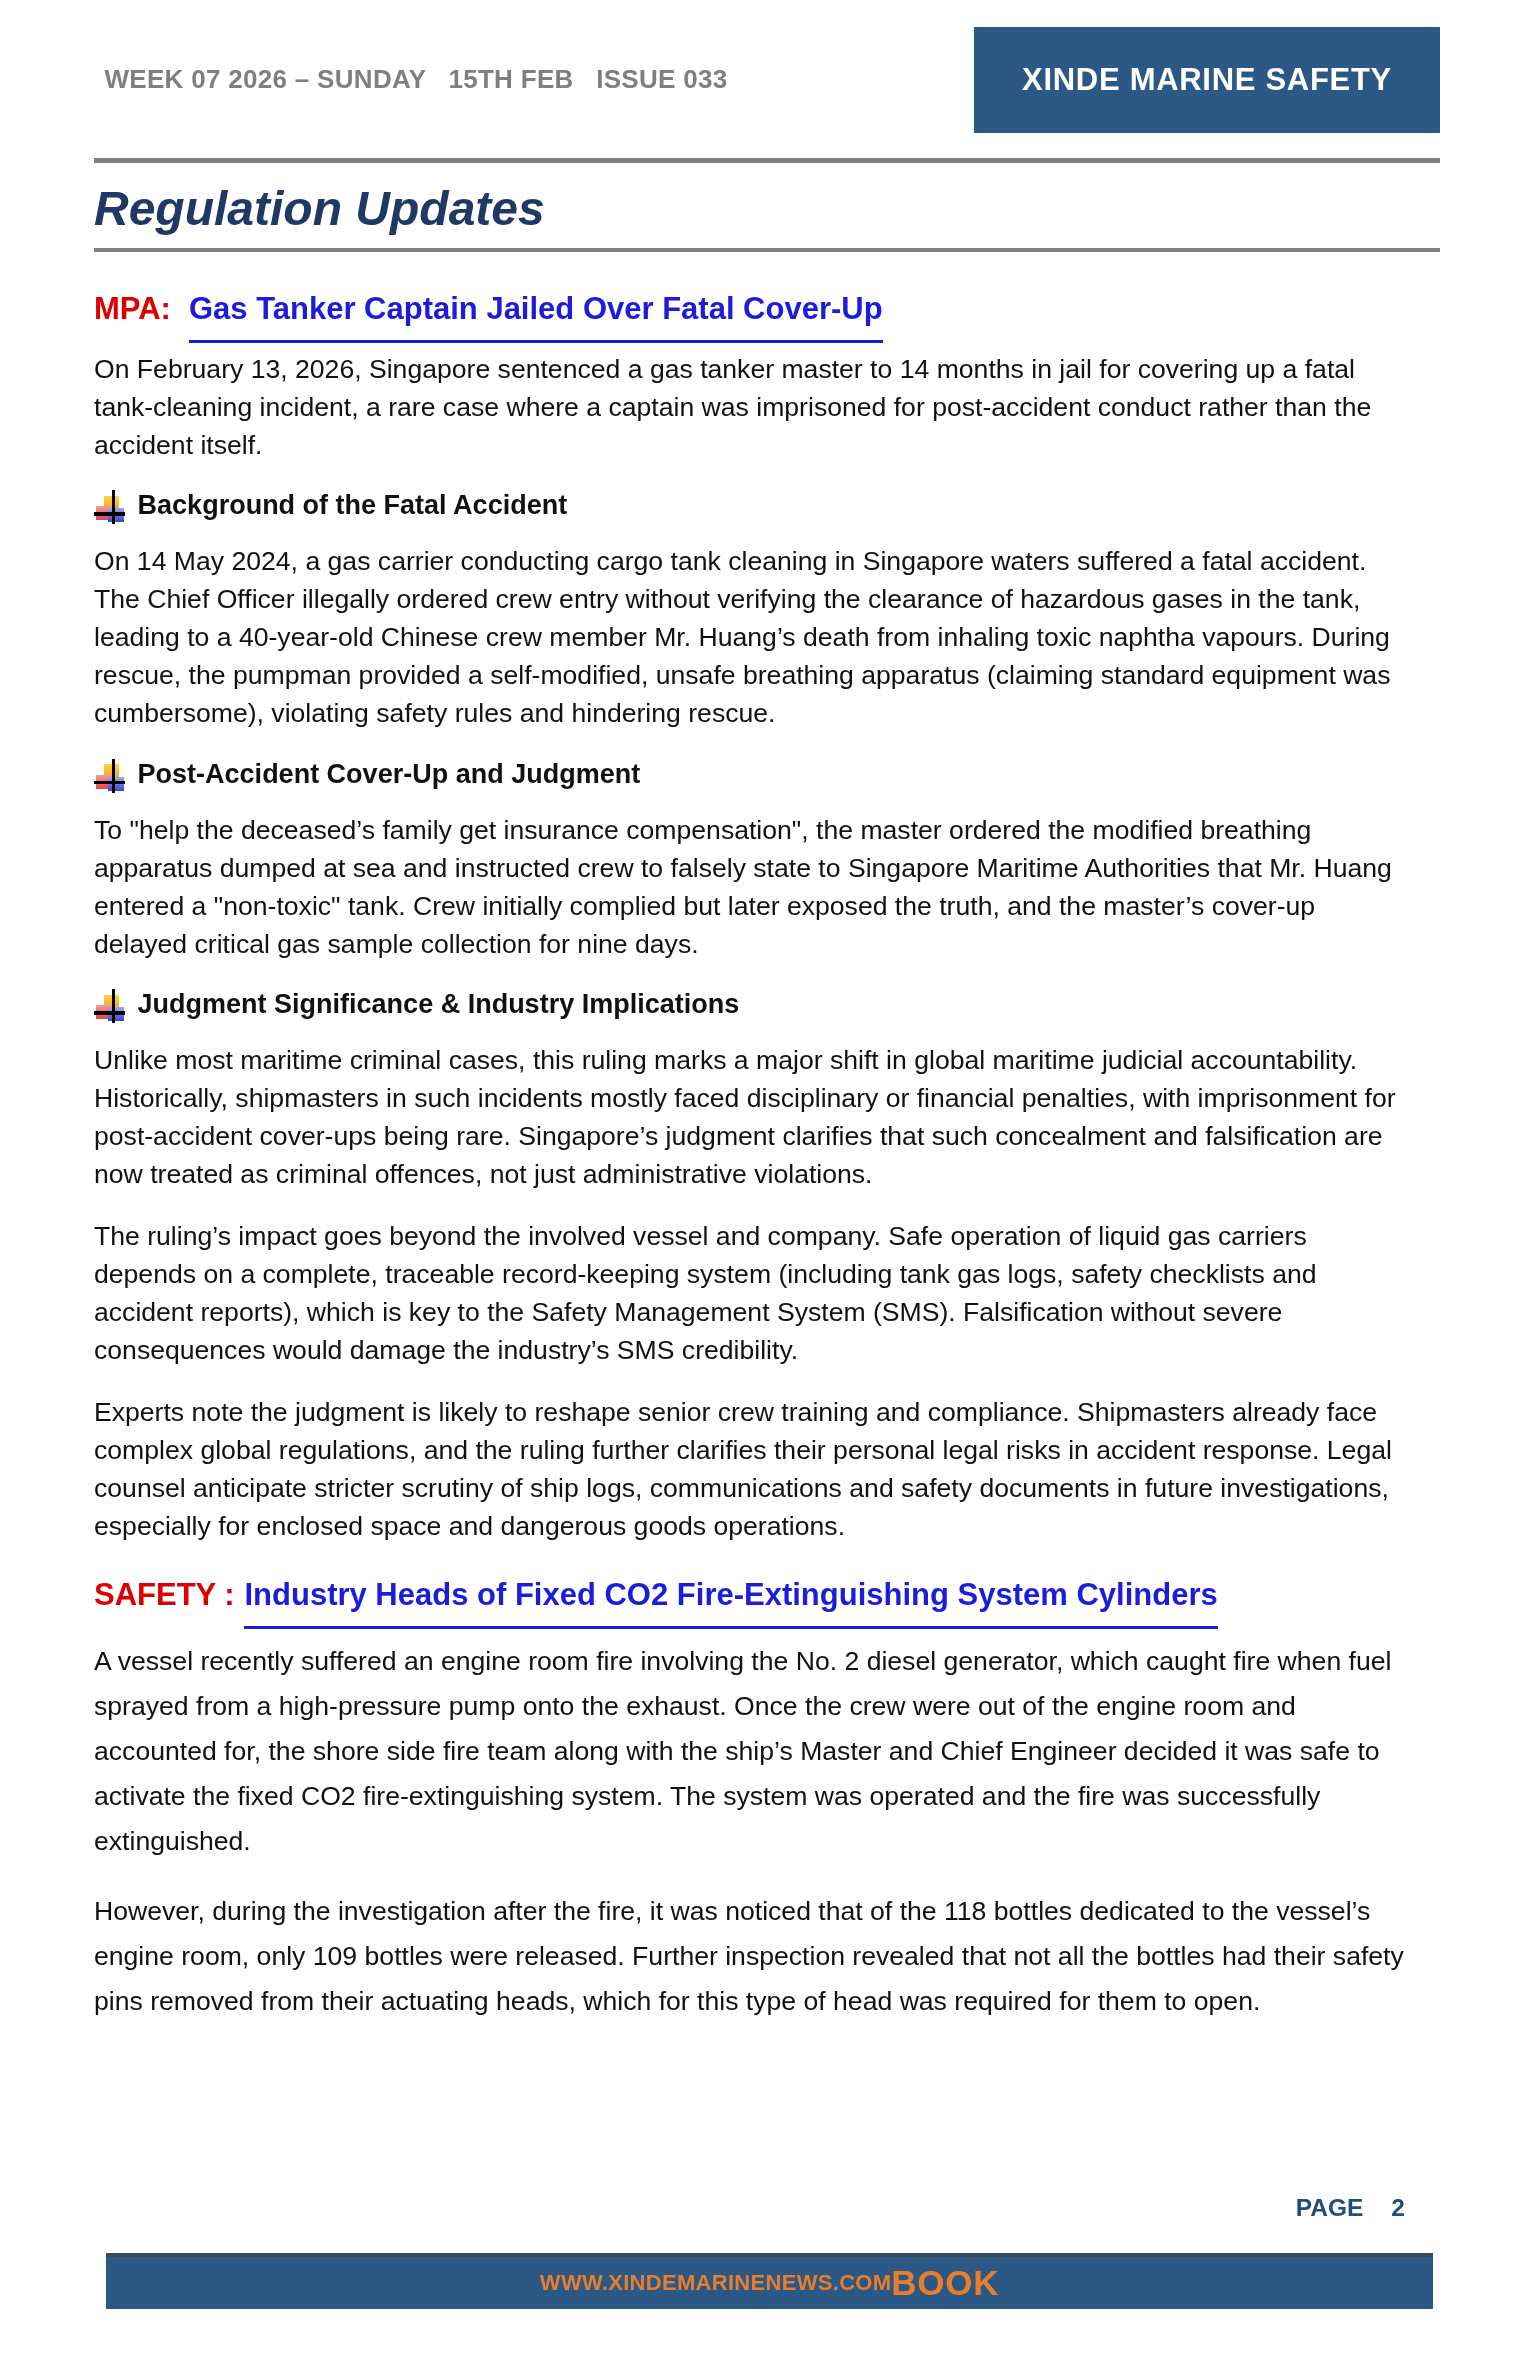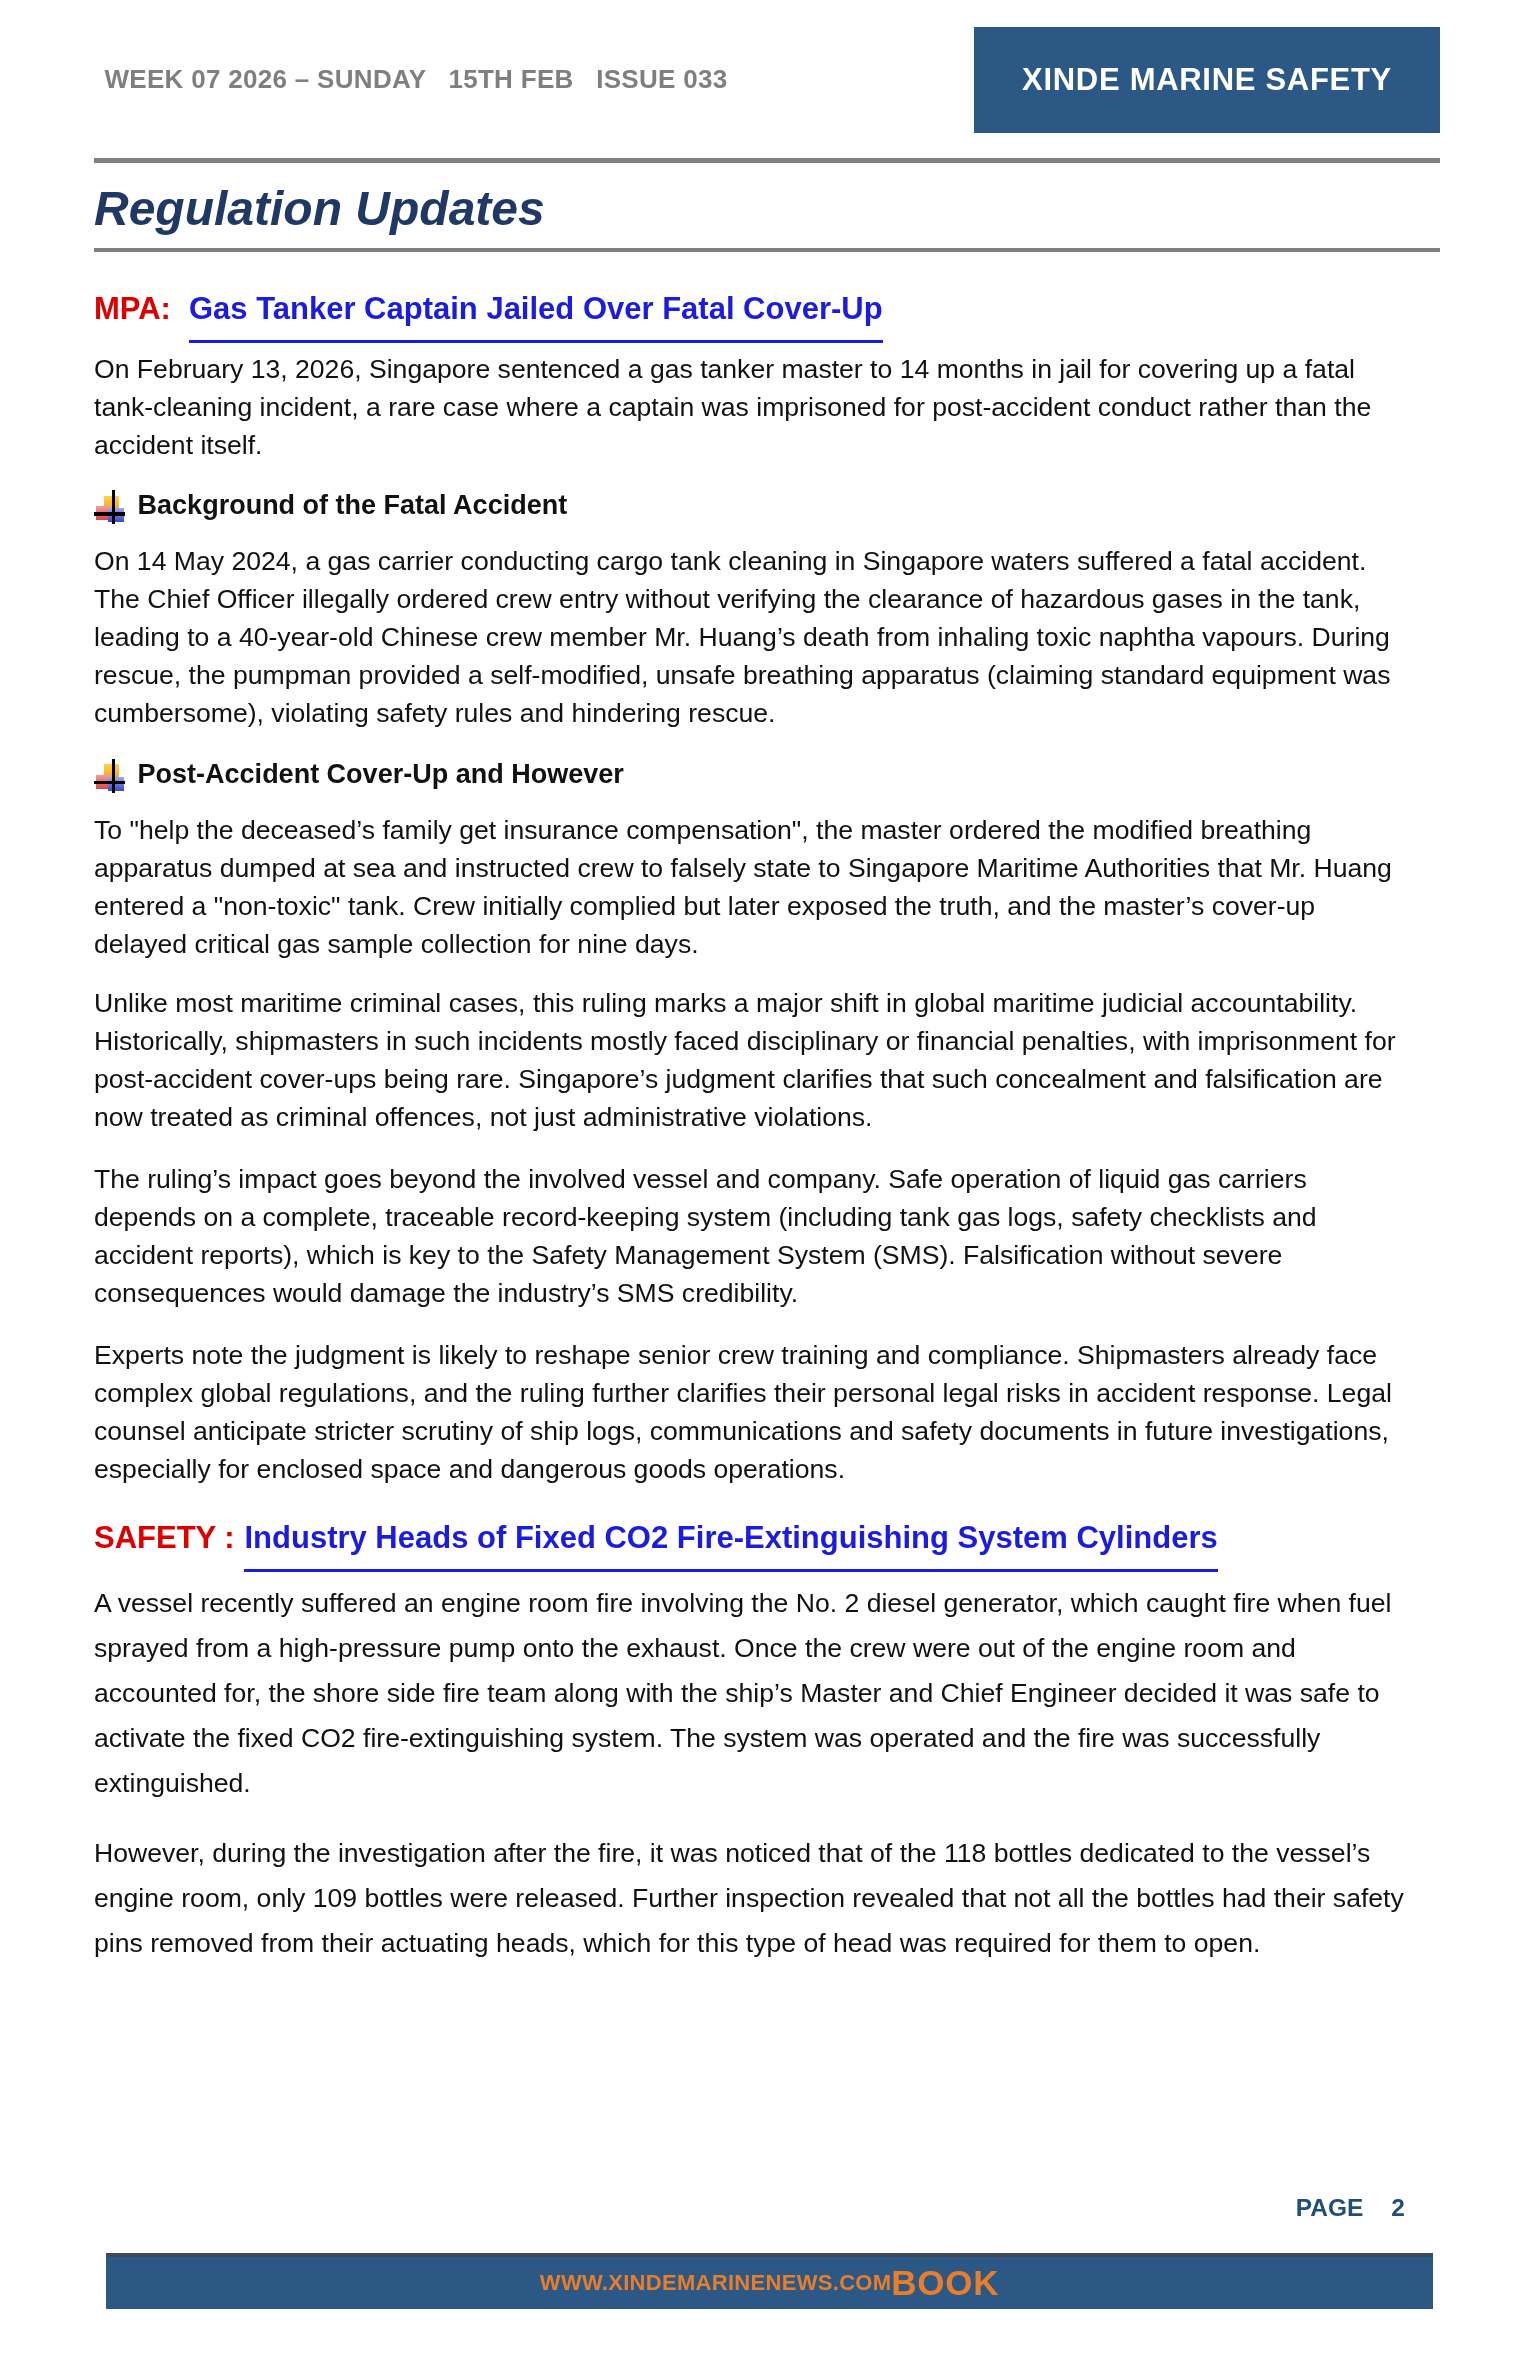--- a/index.html
+++ b/index.html
@@ -75,24 +75,34 @@
   <p class="body">On 14 May 2024, a gas carrier conducting cargo tank cleaning in Singapore waters suffered a fatal accident. The Chief Officer illegally ordered crew entry without verifying the clearance of hazardous gases in the tank, leading to a 40-year-old Chinese crew member Mr. Huang’s death from inhaling toxic naphtha vapours. During rescue, the pumpman provided a self-modified, unsafe breathing apparatus (claiming standard equipment was cumbersome), violating safety rules and hindering rescue.</p>
 
   <div class="section-heading">
     <span class="bullet-icon">
       <span class="sq sq-yellow"></span>
         <span class="sq sq-red"></span>
         <span class="sq sq-blue"></span>
       <span class="bar-v"></span>
         <span class="bar-h"></span>
     </span>
-    <span>Post-Accident Cover-Up and However</span>
+    <span>Post-Accident Cover-Up and Judgment</span>
   </div>
   <p class="body">To "help the deceased’s family get insurance compensation", the master ordered the modified breathing apparatus dumped at sea and instructed crew to falsely state to Singapore Maritime Authorities that Mr. Huang entered a "non-toxic" tank. Crew initially complied but later exposed the truth, and the master’s cover-up delayed critical gas sample collection for nine days.</p>
 
+  <div class="section-heading">
+    <span class="bullet-icon">
+      <span class="sq sq-yellow"></span>
+        <span class="sq sq-red"></span>
+        <span class="sq sq-blue"></span>
+      <span class="bar-v"></span>
+        <span class="bar-h"></span>
+    </span>
+    <span>Judgment Significance &amp; Industry Implications</span>
+  </div>
   <p class="body">Unlike most maritime criminal cases, this ruling marks a major shift in global maritime judicial accountability. Historically, shipmasters in such incidents mostly faced disciplinary or financial penalties, with imprisonment for post-accident cover-ups being rare. Singapore’s judgment clarifies that such concealment and falsification are now treated as criminal offences, not just administrative violations.</p>
   <p class="body mt">The ruling’s impact goes beyond the involved vessel and company. Safe operation of liquid gas carriers depends on a complete, traceable record-keeping system (including tank gas logs, safety checklists and accident reports), which is key to the Safety Management System (SMS). Falsification without severe consequences would damage the industry’s SMS credibility.</p>
   <p class="body mt">Experts note the judgment is likely to reshape senior crew training and compliance. Shipmasters already face complex global regulations, and the ruling further clarifies their personal legal risks in accident response. Legal counsel anticipate stricter scrutiny of ship logs, communications and safety documents in future investigations, especially for enclosed space and dangerous goods operations.</p>
 
   <div class="article-head" style="margin-top:31px;">
     <span class="source" style="margin-right:9.8px;">SAFETY :</span><a class="headline-link">Industry Heads of Fixed CO2 Fire-Extinguishing System Cylinders</a>
   </div>
   <p class="body loose">A vessel recently suffered an engine room fire involving the No. 2 diesel generator, which caught fire when fuel sprayed from a high-pressure pump onto the exhaust. Once the crew were out of the engine room and accounted for, the shore side fire team along with the ship’s Master and Chief Engineer decided it was safe to activate the fixed CO2 fire-extinguishing system. The system was operated and the fire was successfully extinguished.</p>
   <p class="body loose" style="margin-top:25px;">However, during the investigation after the fire, it was noticed that of the 118 bottles dedicated to the vessel’s engine room, only 109 bottles were released. Further inspection revealed that not all the bottles had their safety pins removed from their actuating heads, which for this type of head was required for them to open.</p>
 

